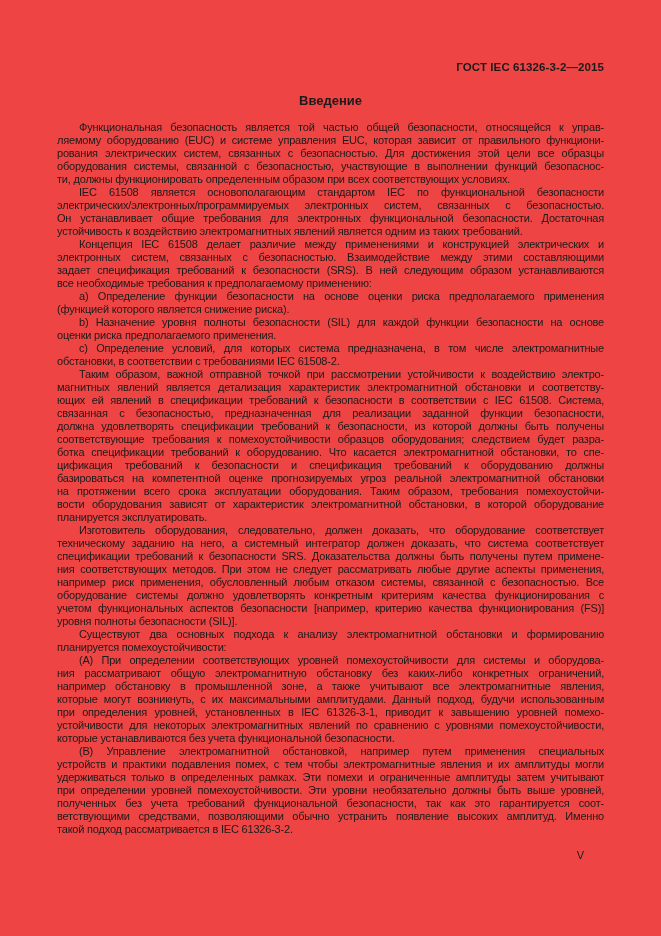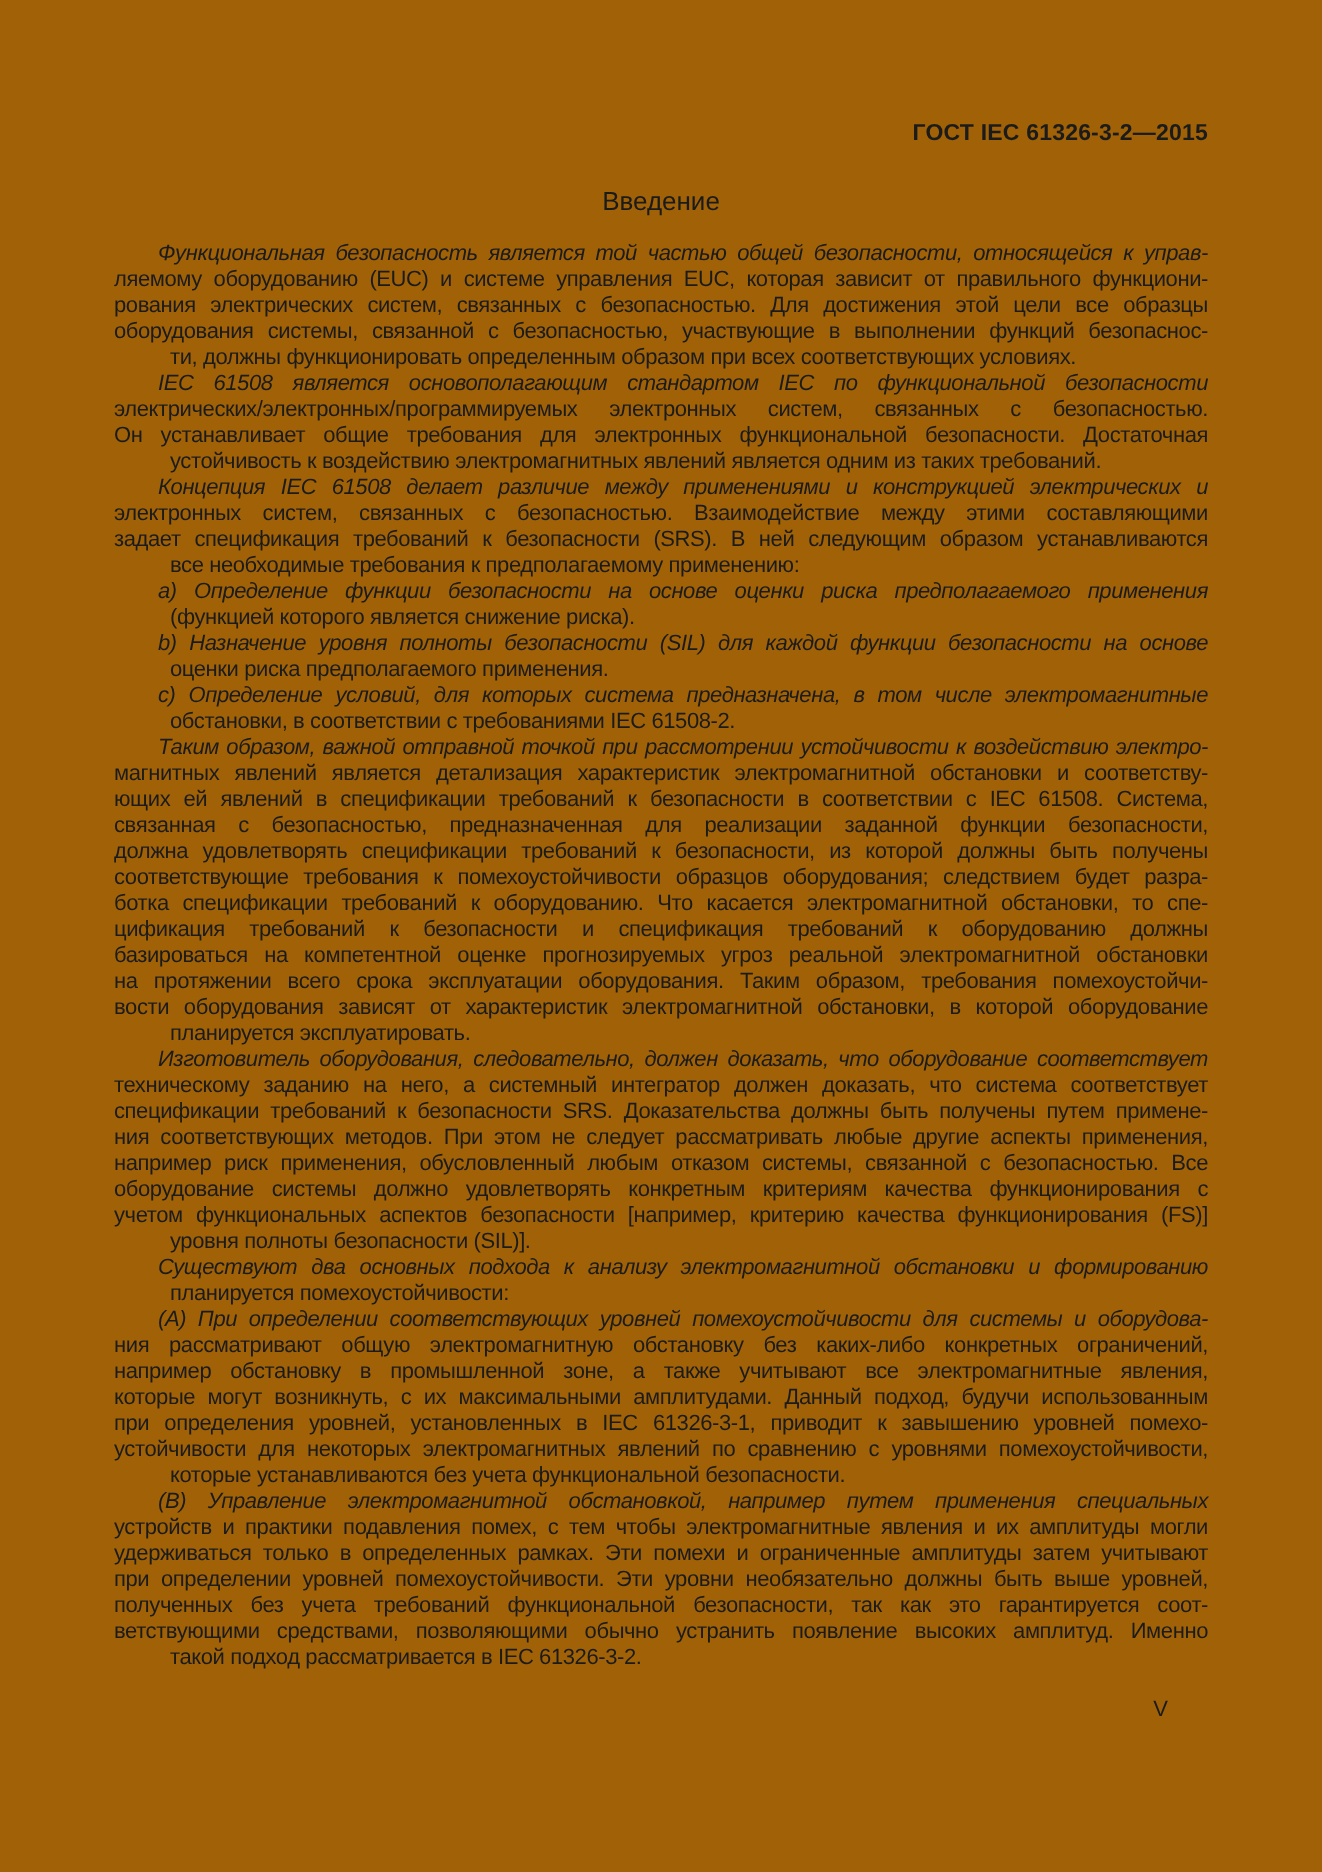--- a/index.html
+++ b/index.html
@@ -4,21 +4,21 @@
 <style>
   html, body {
     margin: 0;
     padding: 0;
     background: #ffffff;
   }
   .page {
     position: relative;
     width: 661px;
     height: 936px;
-    background: #a16207;
+    background: #ef4444;
     font-family: "Liberation Sans", sans-serif;
     color: #1b1b1b;
     overflow: hidden;
   }
   .doc-header {
     position: absolute;
     top: 61px;
     left: 57px;
     width: 547px;
     text-align: right;
@@ -26,21 +26,21 @@
     font-size: 11.5px;
     letter-spacing: 0.1px;
     white-space: nowrap;
   }
   .doc-title {
     position: absolute;
     top: 93px;
     left: 0;
     width: 661px;
     text-align: center;
-    font-weight: normal;
+    font-weight: bold;
     font-size: 13px;
   }
   .doc-body {
     position: absolute;
     top: 121px;
     left: 57px;
     width: 547px;
     font-size: 11px;
     line-height: 13px;
     letter-spacing: -0.2px;
@@ -49,25 +49,23 @@
     margin: 0;
     padding: 0;
   }
   .line {
     text-align: justify;
     text-align-last: justify;
     white-space: normal;
   }
   .line.first {
     text-indent: 22px;
-    font-style: italic;
   }
   .line.last {
     text-align-last: auto;
-    margin-left: 28px;
   }
   .page-number {
     position: absolute;
     top: 849px;
     left: 57px;
     width: 527px;
     text-align: right;
     font-size: 11px;
   }
 </style>

